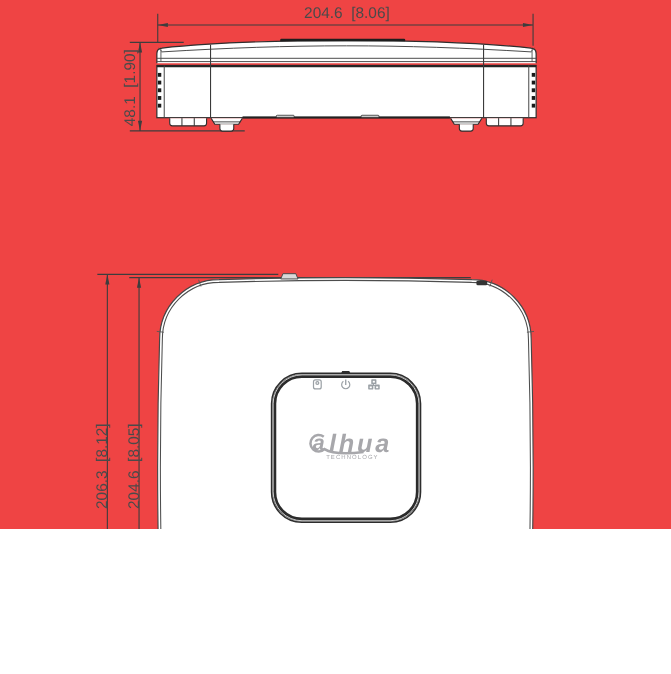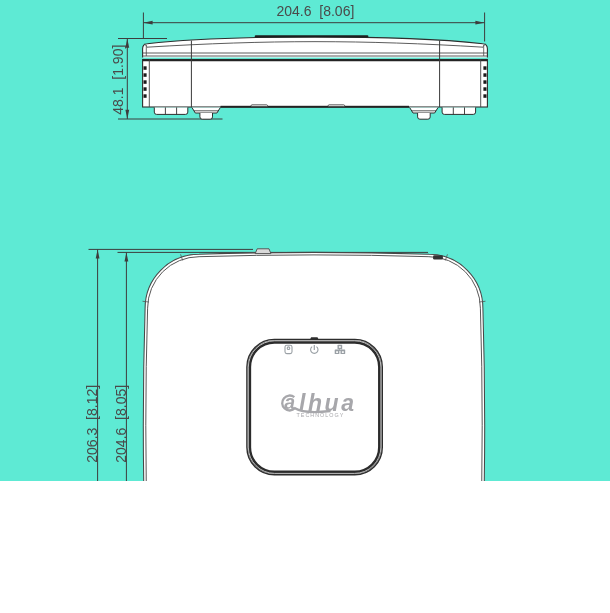--- a/index.html
+++ b/index.html
@@ -1,16 +1,16 @@
 <!DOCTYPE html>
 <html><head>
 <meta charset="utf-8">
 <style>
   html,body{margin:0;padding:0;background:#ffffff;}
-  .page{width:610px;height:481px;position:relative;background:#5eead4;overflow:hidden;}
+  .page{width:610px;height:481px;position:relative;background:#ef4444;overflow:hidden;}
   svg{position:absolute;top:0;left:0;}
   text{font-family:"Liberation Sans", sans-serif;}
 </style>
 </head>
 <body>
 <div class="page">
 <svg width="610" height="613" viewBox="0 0 610 613">
 
 <g stroke="#3d3d3d" stroke-width="1" fill="none">
   <line x1="143.4" y1="22.7" x2="484.6" y2="22.7"></line>

